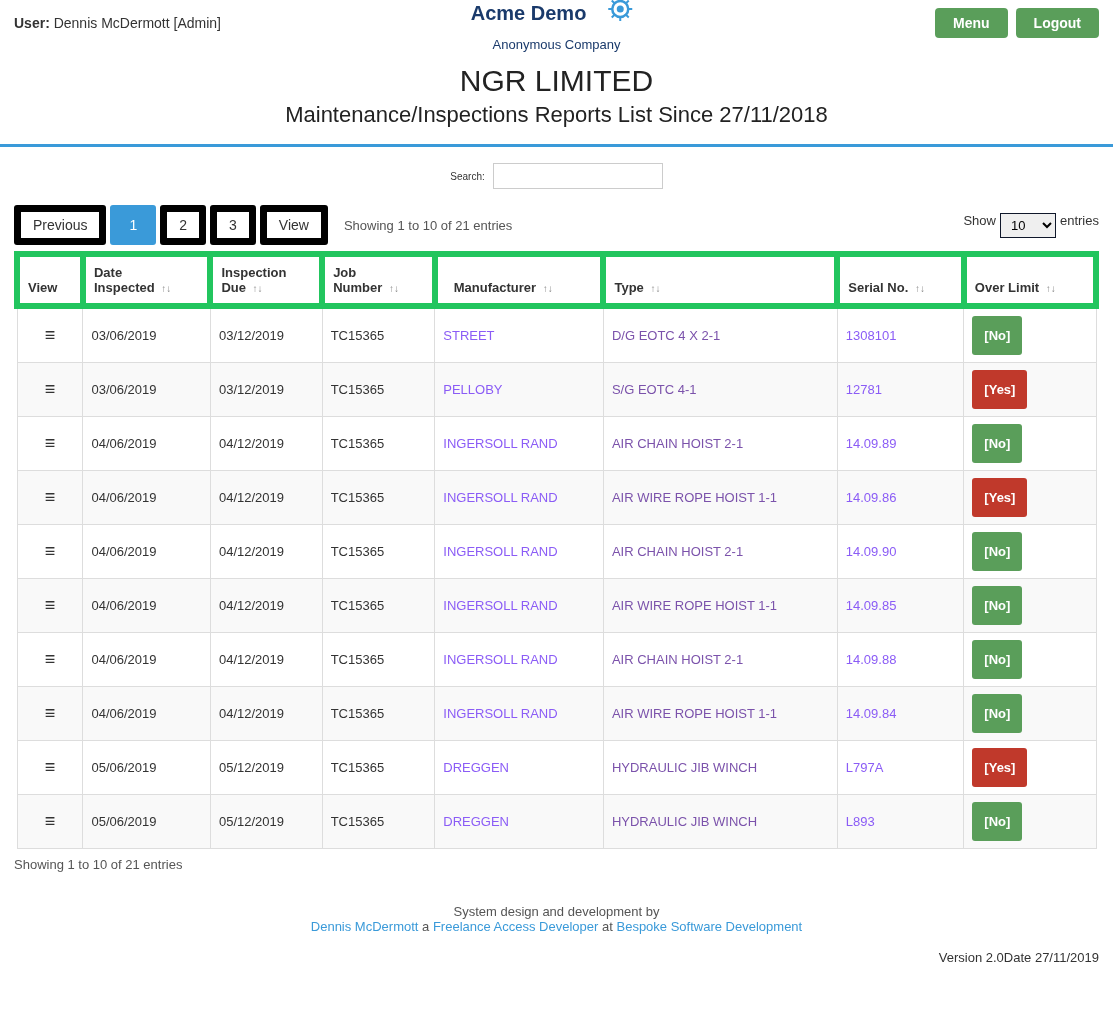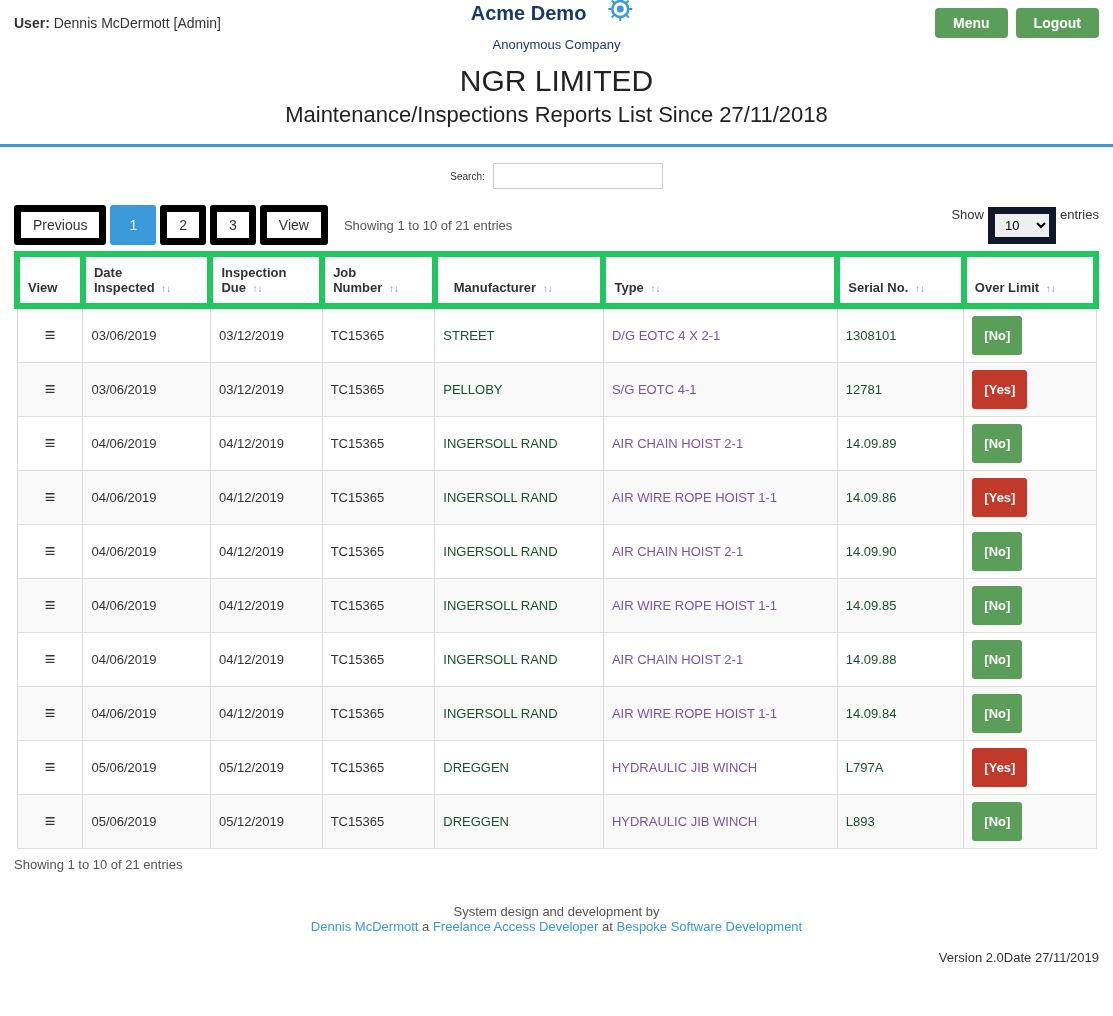--- a/index.html
+++ b/index.html
@@ -31,35 +31,35 @@
     
     .pagination-row { display: flex; align-items: center; justify-content: space-between; padding: 6px 14px 6px; }
     .pagination-left { display: flex; align-items: center; gap: 4px; }
     .page-btn {
       padding: 5px 12px; border: 7px solid #000000; border-radius: 3px; cursor: pointer;
       font-size: 14px; background: #fff; color: #333;
     }
     .page-btn.active { background: #3a9ad9; color: #fff; border-color: #3a9ad9; }
     .showing-text { font-size: 13px; color: #555; margin-left: 12px; }
     .show-entries { display: flex; align-items: flex-start; gap: 4px; font-size: 13px; }
-    .show-entries select { border: 7px solid #0f172a; padding: 3px 6px; font-size: 13px; }
+    .show-entries select { border: 1px solid #0f172a; padding: 3px 6px; font-size: 13px; }
 
     
     .table-container { padding: 0 14px; }
     table { width: 100%; border-collapse: collapse; font-size: 13px; }
     thead tr { background: #f5f5f5; }
     th {
       border: 6px solid #22c55e; padding: 8px 8px; text-align: left;
       white-space: nowrap; vertical-align: bottom; font-size: 13px;
     }
     th .sort-arrows { display: inline-block; font-size: 10px; color: #888; margin-left: 3px; white-space: nowrap; }
     td { border: 1px solid #ddd; padding: 7px 8px; vertical-align: middle; }
     tr:nth-child(even) { background: #f9f9f9; }
     tr:nth-child(odd) { background: #fff; }
-    .link-blue { color: #14532d; text-decoration: none; }
+    .link-blue { color: #8b5cf6; text-decoration: none; }
     .link-purple { color: #7b52ab; text-decoration: none; }
 
     .badge {
       display: inline-block; padding: 12px 12px; border-radius: 3px;
       color: #fff; font-size: 13px; font-weight: bold;
     }
     .badge-green { background: #5a9e5a; }
     .badge-red { background: #c0392b; }
 
     

